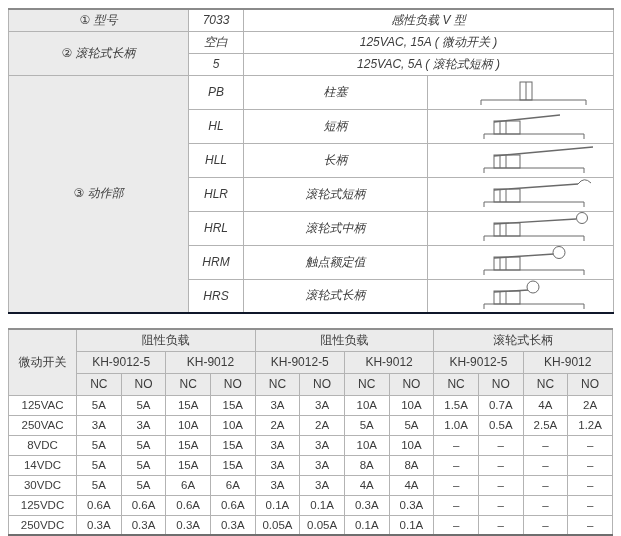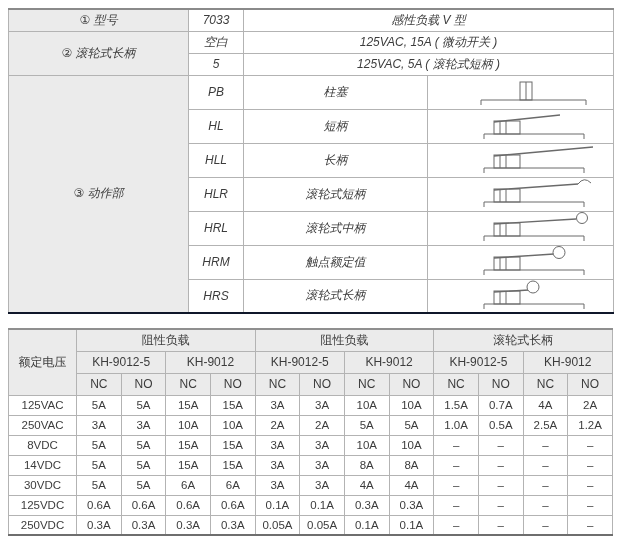--- a/index.html
+++ b/index.html
@@ -155,21 +155,21 @@
       <col>
       <col>
       <col>
       <col>
       <col>
       <col>
       <col>
   </colgroup>
   <thead>
     <tr class="rh">
-      <th class="hdr" rowspan="3">额定电压</th>
+      <th class="hdr" rowspan="3">微动开关</th>
       <th class="hdr" colspan="4">阻性负载</th>
       <th class="hdr" colspan="4">阻性负载</th>
       <th class="hdr" colspan="4">滚轮式长柄</th>
     </tr>
     <tr class="rh">
       <th class="hdr" colspan="2">KH-9012-5</th>
       <th class="hdr" colspan="2">KH-9012</th>
       <th class="hdr" colspan="2">KH-9012-5</th>
       <th class="hdr" colspan="2">KH-9012</th>
       <th class="hdr" colspan="2">KH-9012-5</th>

